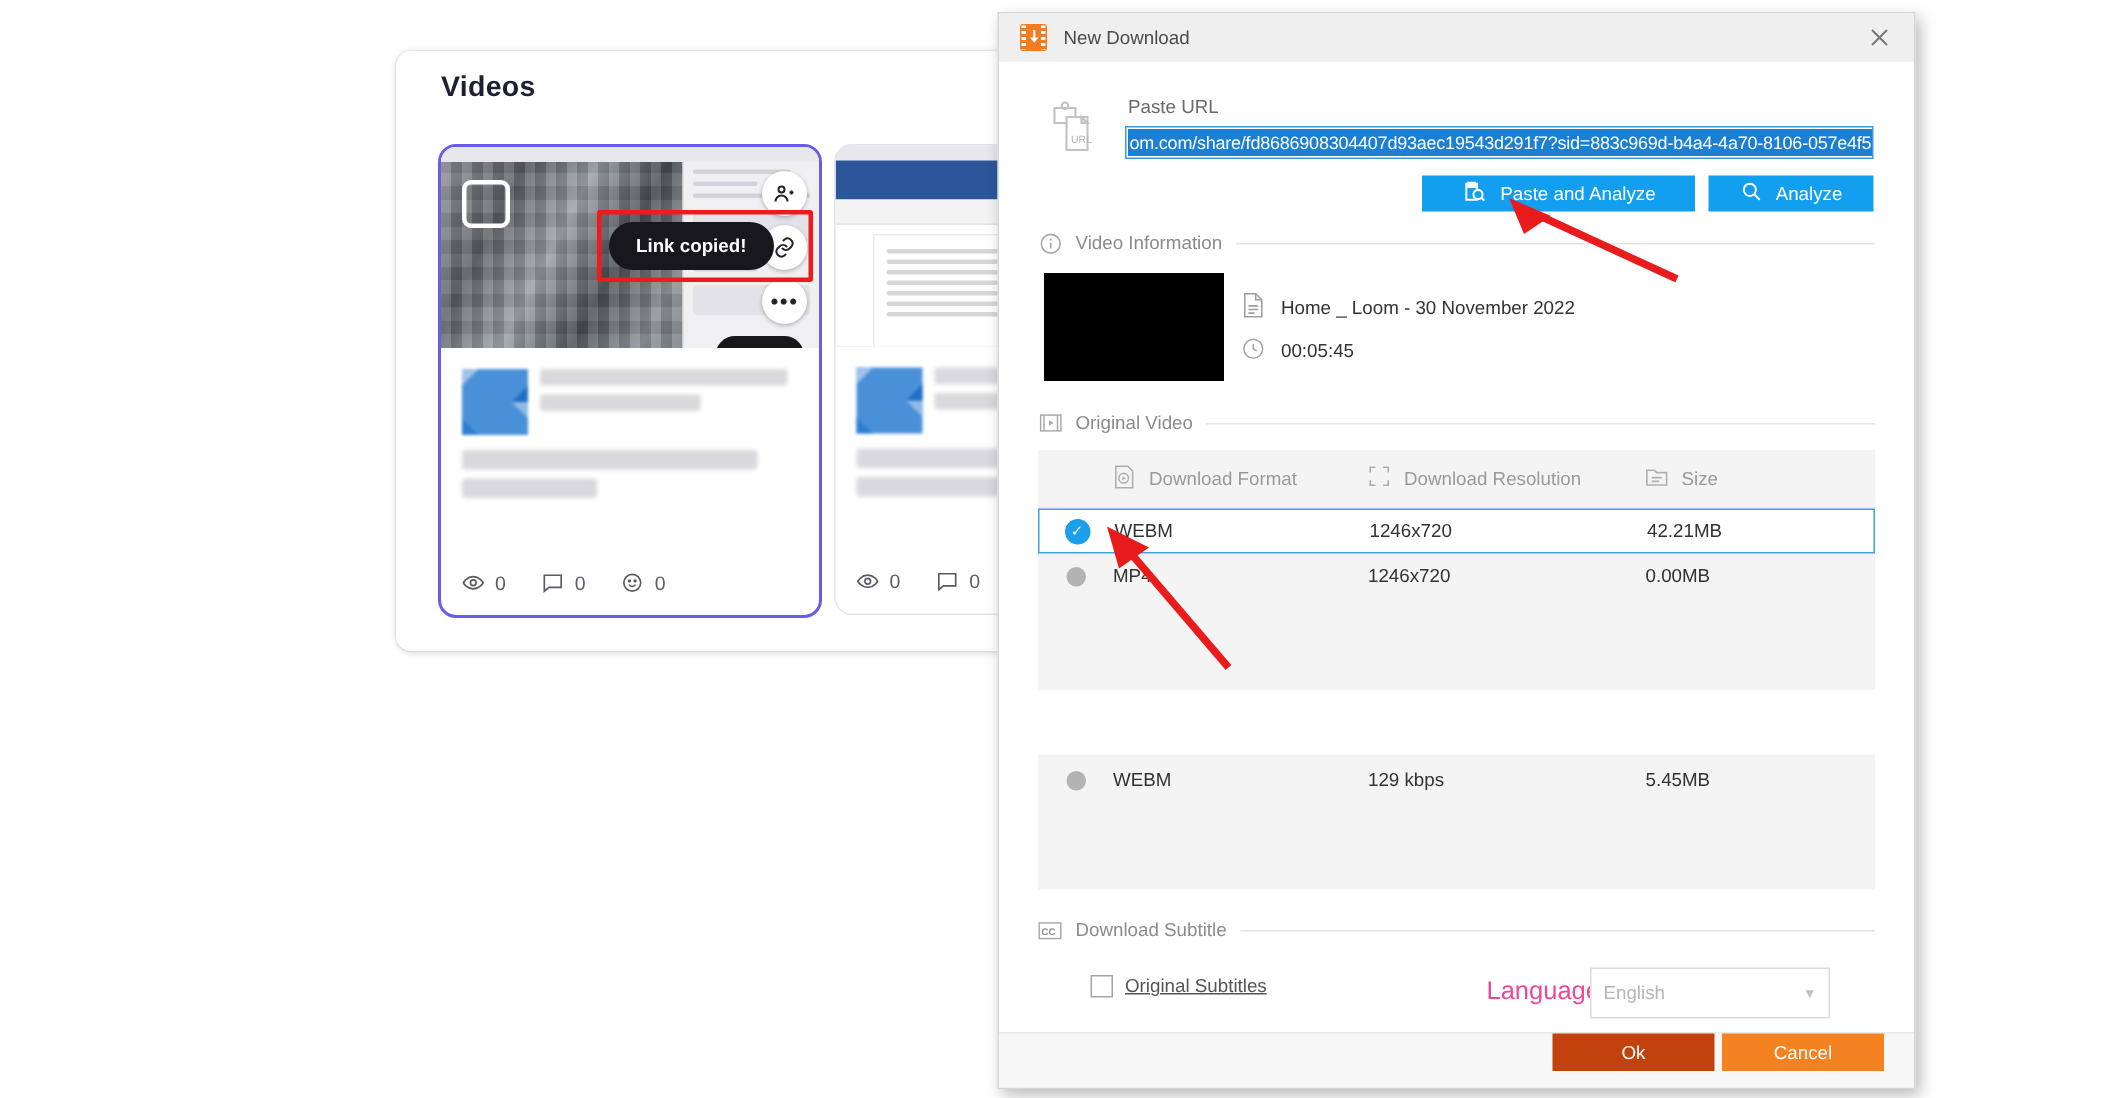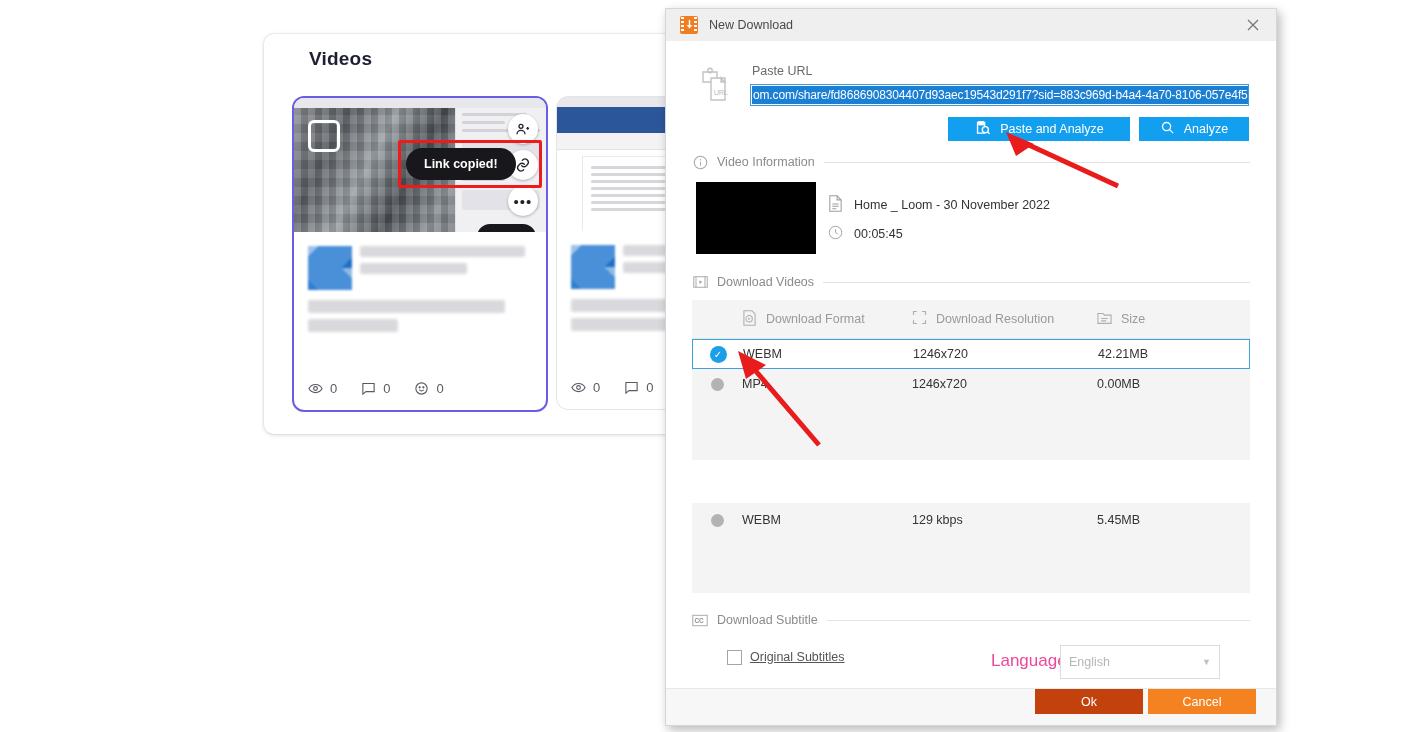--- a/index.html
+++ b/index.html
@@ -11,21 +11,21 @@
   .root{position:relative;width:1410px;height:732px;background:#ffffff;}
 
   
   .bg-card{
     position:absolute;left:264px;top:34px;width:560px;height:400px;
     background:#ffffff;border-radius:10px;
     box-shadow:0 1px 5px rgba(0,0,0,.14), 0 0 0 1px rgba(0,0,0,.045);
     overflow:hidden;
   }
   .bg-title{
-    position:absolute;left:309px;top:48px;font-size:19px;font-weight:bold;
+    position:absolute;left:294px;top:48px;font-size:19px;font-weight:bold;
     color:#1f1f33;letter-spacing:.2px;
   }
   .vid-card{
     position:absolute;top:96px;border-radius:12px;background:#fff;overflow:hidden;
   }
   .vid-card.a{left:292px;width:252px;height:312px;border:2px solid #6b5ce7;}
   .vid-card.b{left:556px;width:252px;height:312px;border:1px solid #e3e3ea;}
   .thumb{position:relative;height:134px;overflow:hidden;background:#d9d9e0;}
   .thumb .topbar{height:10px;background:#e7e7ec;}
   .thumb .photo{
@@ -432,21 +432,21 @@
   </div>
 
   <div class="sec sec-dv">
     <span class="sec-ic">
       <svg width="15" height="14" viewBox="0 0 20 18" fill="none" stroke="#a8a8a8" stroke-width="1.3">
         <rect x="1" y="2" width="18" height="14"></rect>
           <path d="M4 2v14M16 2v14"></path>
         <path d="M8.5 6.5l4 2.5-4 2.5z" fill="#a8a8a8" stroke="none"></path>
       </svg>
     </span>
-    <span class="txt">Download Videos</span>
+    <span class="txt">Original Video</span>
     <span class="rule"></span>
   </div>
 
   <div class="tbl tbl-video">
     <div class="thead">
       <div class="c-radio"></div>
       <div class="c c-fmt">
         <span>
           <svg width="15" height="16" viewBox="0 0 18 20" fill="none" stroke="#aeaeae" stroke-width="1.3">
             <path d="M2 1h10l4 4v14H2z"></path>

